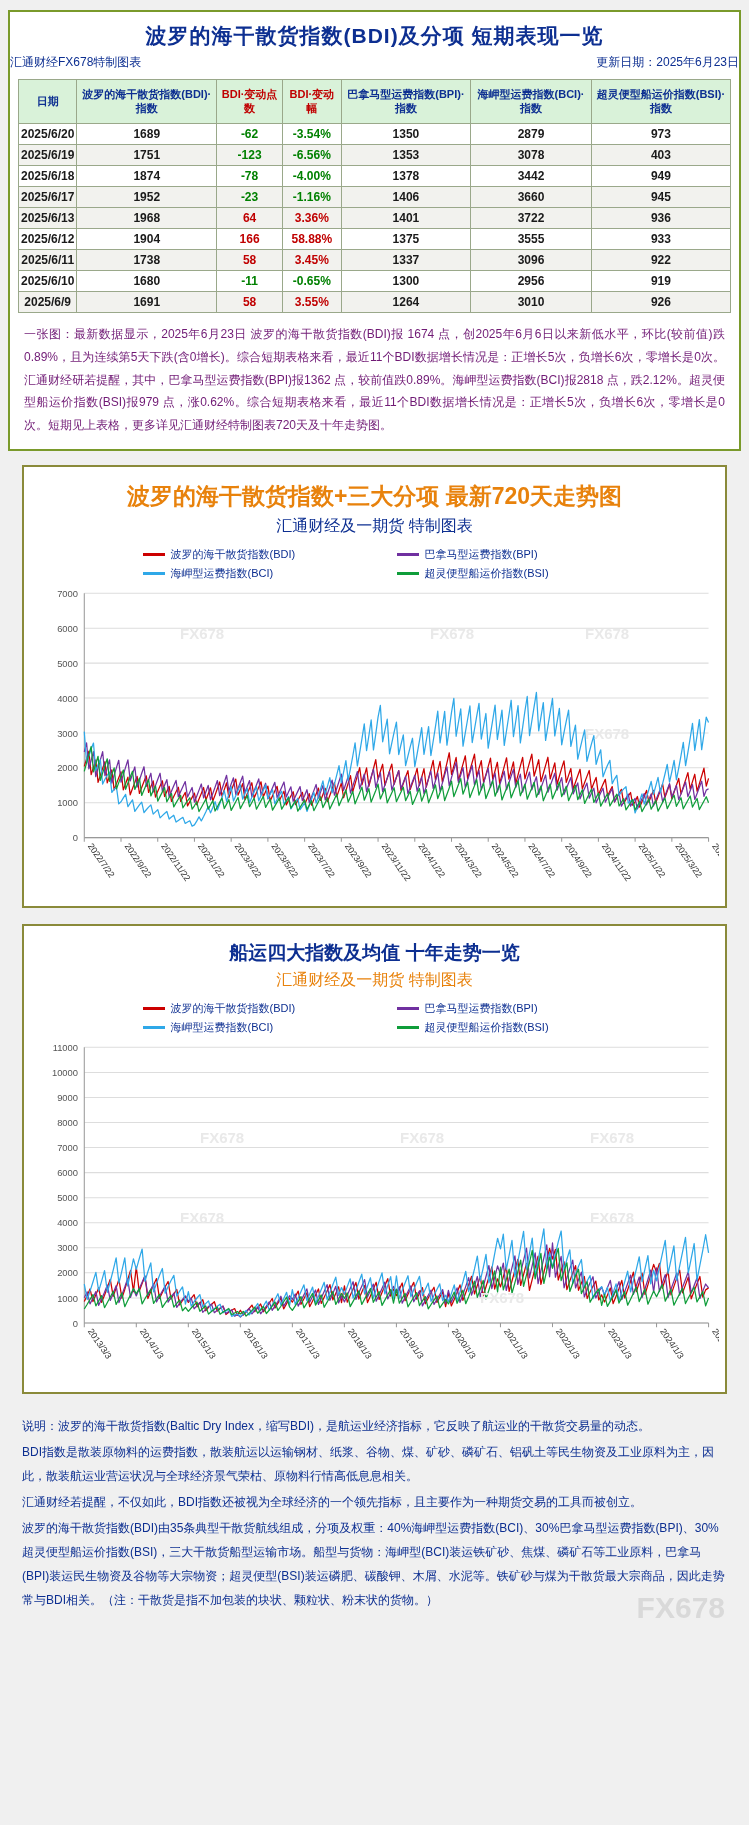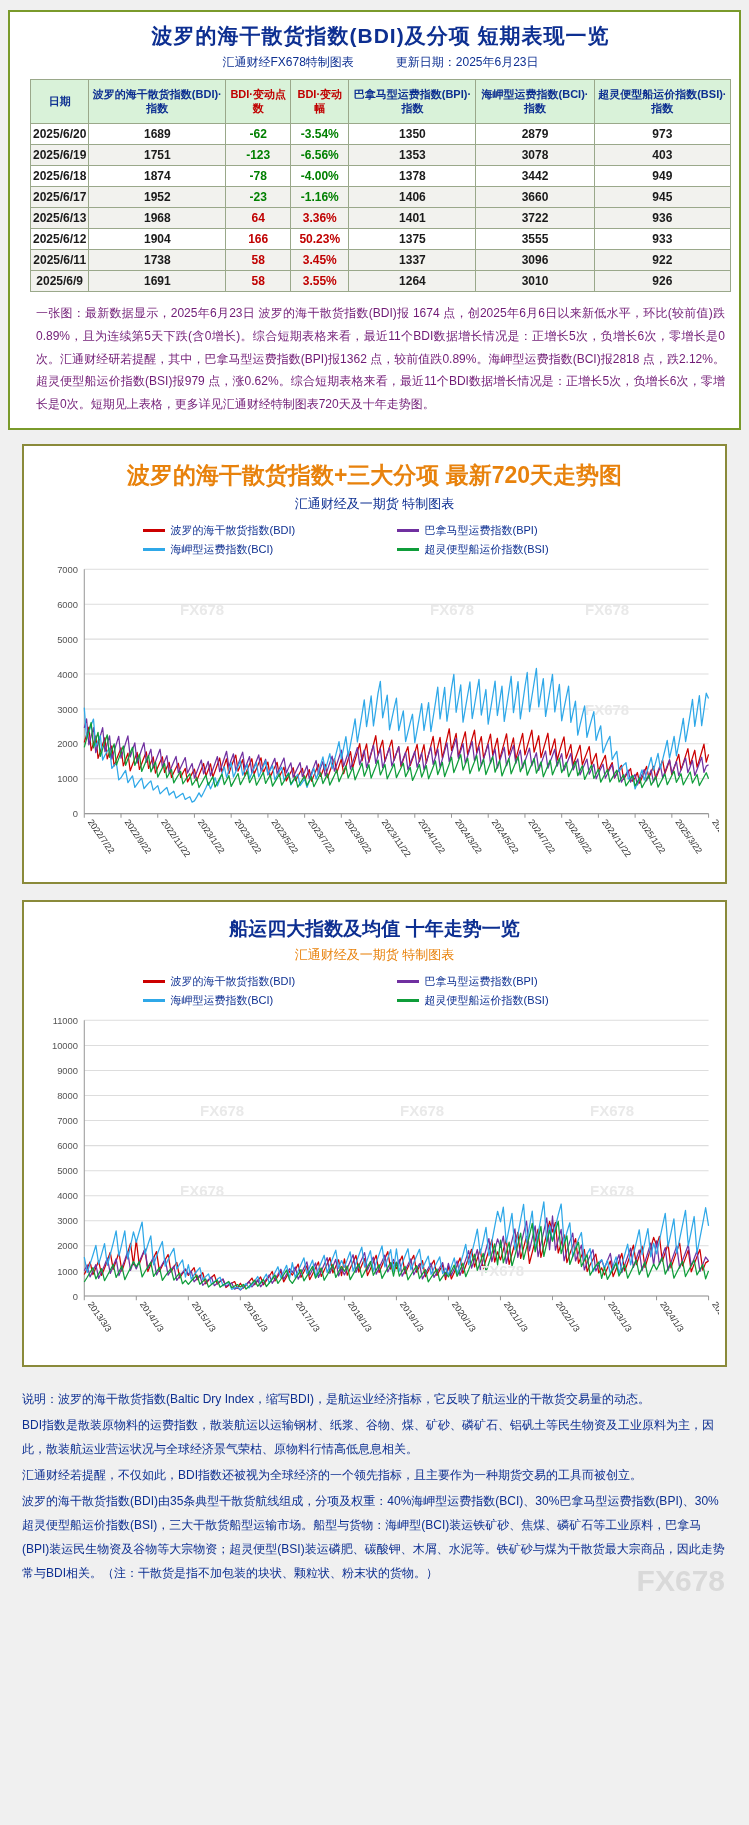--- a/index.html
+++ b/index.html
@@ -11,31 +11,31 @@
     color: #1a1a1a;
   }
   .page { width:749px; padding: 10px 8px 0 8px; }
 
   
   .panel {
     border: 2px solid #6b8e23;
     background: #ffffff;
     margin-bottom: 14px;
   }
-  .panel-top { border: 2px solid #7a9a2b; background:#fff;padding-left:12px; }
+  .panel-top { border: 2px solid #7a9a2b; background:#fff; }
   .title {
     text-align:center;
     color:#0d2f91;
     font-size: 21px;
     font-weight: bold;
     padding: 10px 0 4px 0;
     letter-spacing: 1px;
   }
   .subtitle-row {
-    display:flex; justify-content:center; align-items:center; gap: 42px;
+    display:flex; justify-content:space-between; align-items:center; gap: 42px;
     color:#0d2f91; font-size: 12px; padding-bottom: 8px;
   }
   table.bdi {
     border-collapse: collapse;
     width: calc(100% - 16px);
     margin: 0 8px 6px 8px;
     font-size: 12px;
   }
   table.bdi th, table.bdi td {
     border: 1px solid #9aa88a;
@@ -70,21 +70,21 @@
     margin: 0 14px 16px 14px;
     padding: 10px 6px 8px 6px;
     position: relative;
   }
   .chart-title {
     text-align:center; color:#e8820c; font-size:23px; font-weight:bold;
     padding-top: 4px;
   }
   .chart-title.blue { color:#0d2f91; font-size:19px; }
   .chart-sub {
-    text-align:center; color:#0d2f91; font-size:13px; padding: 4px 0 2px 0;
+    text-align:center; color:#0d2f91; font-size:16px; padding: 4px 0 2px 0;
   }
   .chart-sub.orange { color:#e8820c; }
   .legend {
     display:flex; flex-wrap:wrap; justify-content:center;
     gap: 4px 44px; padding: 8px 40px 4px 40px; font-size:11px;
   }
   .legend .item { display:flex; align-items:center; gap:6px; width: 210px; }
   .legend .swatch { width:22px; height:3px; display:inline-block; }
   .legend .lbl { color:#0d2f91; }
   .plot-wrap { position:relative; }
@@ -173,33 +173,42 @@
             <td class="pos">64</td>
             <td class="pos">3.36%</td>
             <td>1401</td>
             <td>3722</td>
             <td>936</td>
           </tr>
           <tr>
             <td>2025/6/12</td>
             <td>1904</td>
             <td class="pos">166</td>
-            <td class="pos">50.23%</td>
+            <td class="pos">58.88%</td>
             <td>1375</td>
             <td>3555</td>
             <td>933</td>
           </tr>
           <tr class="alt">
             <td>2025/6/11</td>
             <td>1738</td>
             <td class="pos">58</td>
             <td class="pos">3.45%</td>
             <td>1337</td>
             <td>3096</td>
             <td>922</td>
+          </tr>
+          <tr>
+            <td>2025/6/10</td>
+            <td>1680</td>
+            <td class="neg">-11</td>
+            <td class="neg">-0.65%</td>
+            <td>1300</td>
+            <td>2956</td>
+            <td>919</td>
           </tr>
           <tr class="alt">
             <td>2025/6/9</td>
             <td>1691</td>
             <td class="pos">58</td>
             <td class="pos">3.55%</td>
             <td>1264</td>
             <td>3010</td>
             <td>926</td>
           </tr>

